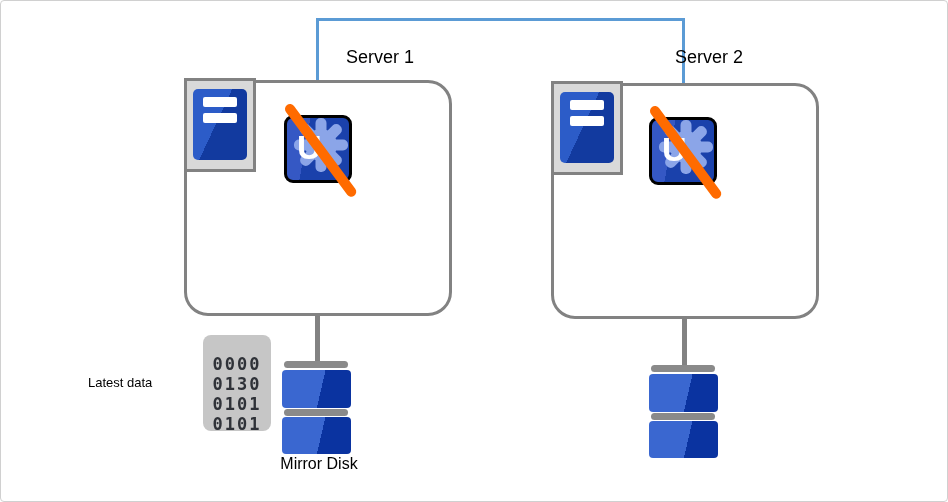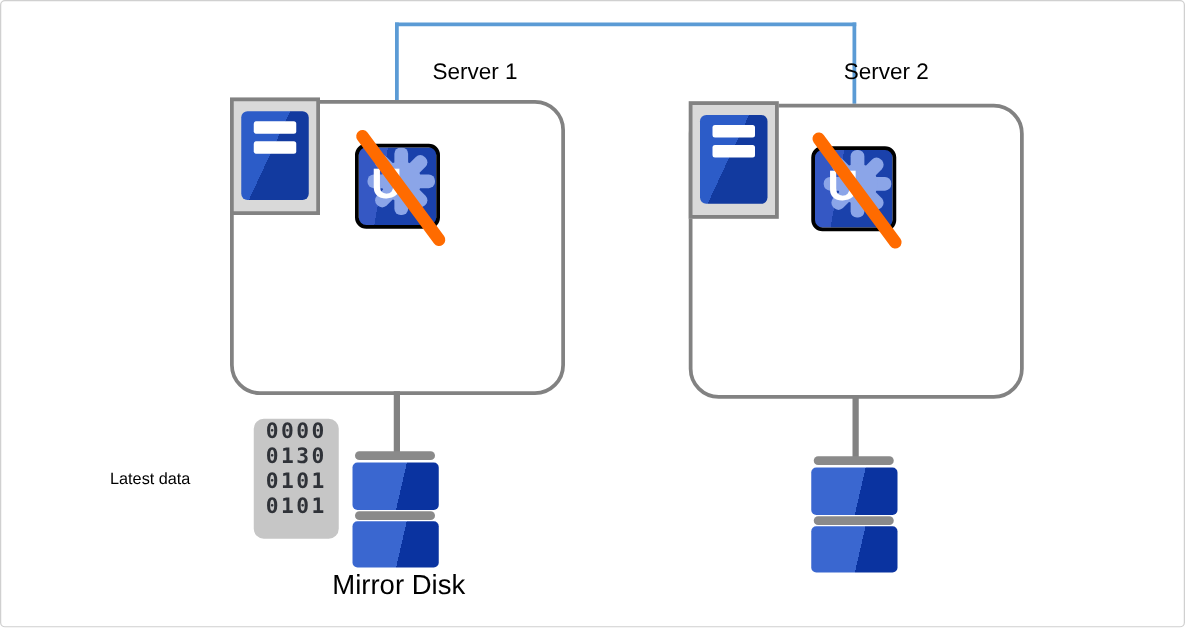--- a/index.html
+++ b/index.html
@@ -75,28 +75,28 @@
   .dc1{top:1px;} .dc2{top:49px;}
   .disk-block{
     position:absolute;left:0;width:69px;border-radius:4px;
     background:linear-gradient(103deg,var(--disk-light) 0 56%,var(--disk-dark) 56%);
   }
   .db1{top:10px;height:38px;} .db2{top:57px;height:37px;}
 
   
   .binary-pad{
     position:absolute;left:202px;top:334px;width:68px;height:96px;border-radius:8px;
-    background:var(--pad-bg);box-sizing:border-box;padding-top:0;text-align:center;
+    background:var(--pad-bg);box-sizing:border-box;padding-top:19px;text-align:center;
   }
   .binary-row{
     font-family:"DejaVu Sans Mono","Liberation Mono",monospace;font-weight:bold;
     font-size:17px;line-height:20px;letter-spacing:2px;color:var(--pad-text);
   }
   .lbl-latest{position:absolute;left:87px;top:374px;font-size:13px;}
-  .lbl-mirror{position:absolute;left:258px;top:454px;width:120px;text-align:center;font-size:22px;}
+  .lbl-mirror{position:absolute;left:258px;top:454px;width:120px;text-align:center;font-size:16px;}
 </style>
 </head>
 <body>
 
 <div class="canvas">
 
   <div class="connector"></div>
 
   <div class="server-label lbl-server1">Server 1</div>
   <div class="server-label lbl-server2">Server 2</div>

